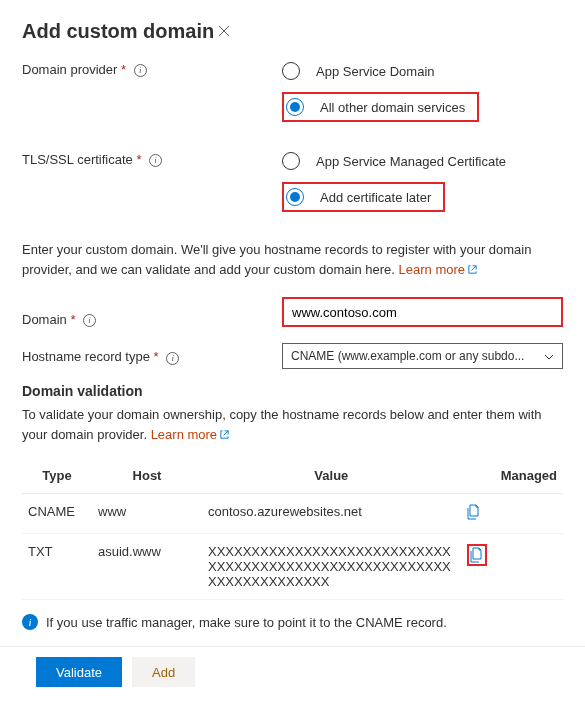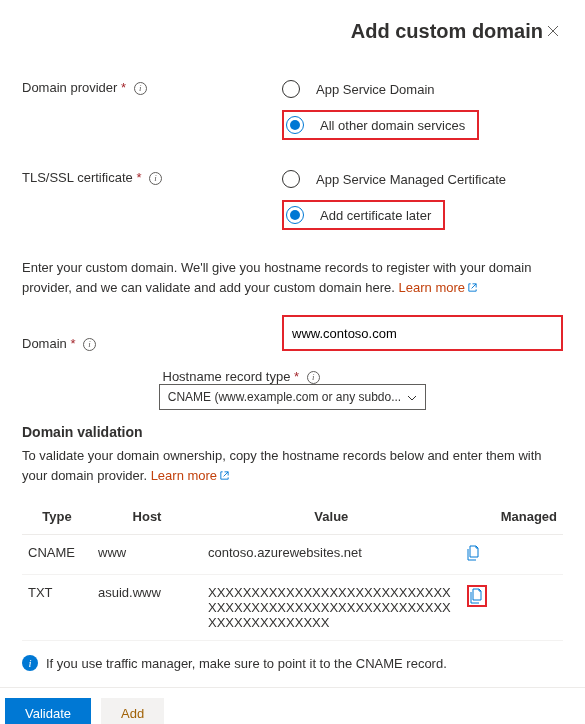--- a/index.html
+++ b/index.html
@@ -4,21 +4,21 @@
   <style>
     * { box-sizing: border-box; margin: 0; padding: 0; }
     body {
       font-family: "Segoe UI", -apple-system, sans-serif;
       font-size: 13px;
       color: #323130;
       background: #fff;
       width: 585px;
       padding: 20px 22px 12px 22px;
     }
-    .header { display: flex; justify-content: flex-end; align-items: flex-start; margin-bottom: 34px; }
+    .header { display: flex; justify-content: flex-start; align-items: flex-start; margin-bottom: 16px; }
     .title { font-size: 20px; font-weight: 600; }
     .close-x { cursor: pointer; font-size: 14px; color: #605e5c; padding: 4px; }
     .field-row { display: flex; align-items: flex-start; margin-bottom: 8px; }
     .field-label-col { width: 260px; flex-shrink: 0; padding-top: 2px; }
     .field-options-col { flex: 1; }
     .field-label { font-size: 13px; }
     .req { color: #a4262c; }
     .info-icon {
       display: inline-flex; align-items: center; justify-content: center;
       width: 13px; height: 13px; border: 1px solid #605e5c; border-radius: 50%;
@@ -36,21 +36,21 @@
       content: ""; width: 10px; height: 10px; border-radius: 50%; background: #0078d4;
     }
     .radio-lbl { font-size: 13px; margin-left: 8px; }
     .hl { border: 2px solid #e3242b; display: inline-flex; padding: 2px 8px 2px 2px; }
     .section-gap { height: 20px; }
     .desc-text { font-size: 13px; line-height: 1.5; margin-bottom: 18px; }
     .link { color: #c2410c; text-decoration: none; }
     .ext-icon { display: inline-block; margin-left: 2px; }
     .ext-icon svg { vertical-align: -1px; }
     .text-input {
-      width: 100%; height: 36px; border: 1px solid #605e5c; padding: 2px 8px;
+      width: 100%; height: 30px; border: 1px solid #605e5c; padding: 2px 8px;
       font-size: 13px; font-family: inherit;
     }
     .text-input.hl-input { border: 2px solid #e3242b; }
     .select-box {
       width: 100%; height: 26px; border: 1px solid #605e5c; padding: 2px 24px 2px 8px;
       font-size: 12px; background: #fff; position: relative; display: flex; align-items: center;
       white-space: nowrap; overflow: hidden; text-overflow: ellipsis;
     }
     .chevron {
       position: absolute; right: 8px; top: 50%; transform: translateY(-50%);
@@ -62,21 +62,21 @@
     td { padding: 10px 6px; border-bottom: 1px solid #f3f2f1; vertical-align: top; }
     .val-cell { word-break: break-all; max-width: 190px; }
     .copy-icon { cursor: pointer; color: #0078d4; display: inline-flex; }
     .copy-icon.hl-copy { border: 2px solid #e3242b; padding: 1px; }
     .notice-row { display: flex; align-items: center; gap: 8px; margin-top: 14px; font-size: 13px; }
     .info-badge {
       width: 16px; height: 16px; border-radius: 50%; background: #0078d4; color: #fff;
       display: inline-flex; align-items: center; justify-content: center; font-size: 11px;
       font-style: italic; font-family: Georgia, serif; flex-shrink: 0;
     }
-    .footer { border-top: 1px solid #edebe9; margin: 16px -22px 0 -22px; padding: 10px 22px 0 5px; display: flex; gap: 10px; }
+    .footer { border-top: 1px solid #edebe9; margin: 16px -22px 0 -22px; padding: 10px 22px 0 36px; display: flex; gap: 10px; }
     .btn { height: 30px; padding: 0 20px; font-size: 13px; cursor: pointer; border: none; font-family: inherit; }
     .btn-primary { background: #0078d4; color: #fff; }
     .btn-disabled { background: #f3f2f1; color: #a16207; cursor: default; }
     .btn-secondary { background: #fff; color: #323130; border: 1px solid #8a8886; }
   </style>
 </head>
 <body>
 
 <div class="header">
   <div class="title">Add custom domain</div>
@@ -141,21 +141,21 @@
   <div class="field-label-col">
     <span class="field-label">Domain</span>
     <span class="req">*</span>
     <span class="info-icon">i</span>
   </div>
   <div class="field-options-col">
     <input type="text" class="text-input hl-input" value="www.contoso.com" style="">
   </div>
 </div>
 
-<div class="field-row" style="align-items:center;flex-direction:column;">
+<div class="field-row" style="align-items:center;">
   <div class="field-label-col">
     <span class="field-label">Hostname record type</span>
     <span class="req">*</span>
     <span class="info-icon">i</span>
   </div>
   <div class="field-options-col">
     <div class="select-box">
       <span>CNAME (www.example.com or any subdo...</span>
       <span class="chevron">
         <svg width="10" height="6" viewBox="0 0 10 6">

